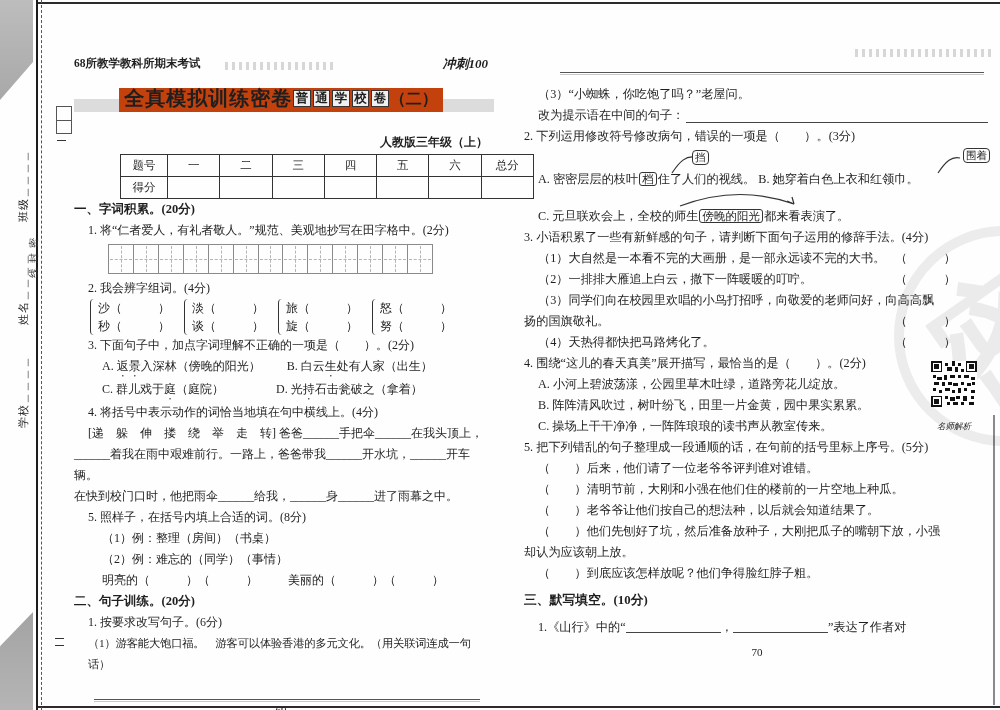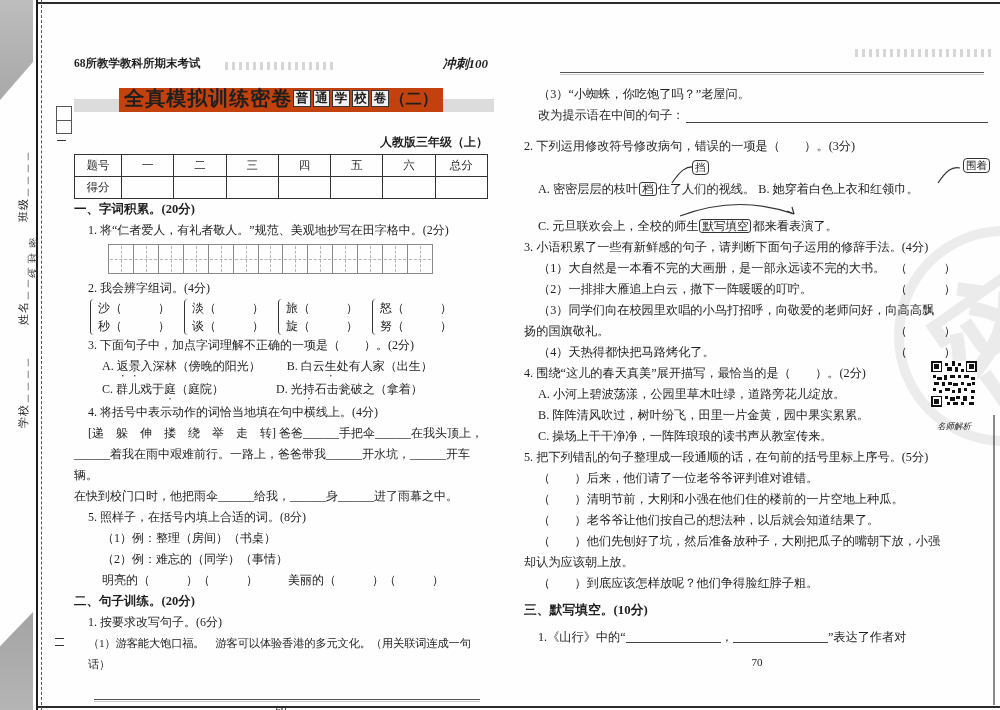--- a/index.html
+++ b/index.html
@@ -43,21 +43,21 @@
   .publisher{font-weight:bold;font-size:11.5px;}
   .brand{font-style:italic;font-weight:bold;font-size:13px;}
   .title-row{position:relative;margin-top:14px;height:26px;text-align:center;}
   .title-band{position:absolute;left:0;right:-6px;top:11px;height:13px;background:#dcdcdc;}
   .title-inner{position:relative;background:#c2410c;padding:0 5px;display:inline-block;}
   .title-main{font-size:20px;font-weight:bold;letter-spacing:1px;}
   .tbox{display:inline-block;border:1.3px solid #333;background:#f0f0f0;font-size:12.5px;
         font-weight:bold;line-height:15px;padding:0 1.5px;margin:0 1px;vertical-align:3px;}
   .title-suffix{font-size:16px;font-weight:bold;vertical-align:1px;}
   .edition{margin-top:18px;text-align:right;font-weight:bold;font-size:12px;height:16px;}
-  table.score{border-collapse:collapse;width:100%;margin-top:6px;table-layout:fixed;}
+  table.score{border-collapse:collapse;width:100%;margin-top:6px;table-layout:fixed;margin-left:46px;}
   table.score td{border:1px solid #333;height:16px;text-align:center;font-size:11.5px;padding:0;}
   td.scol{width:46px;}
   .sec{font-weight:bold;font-size:12.5px;margin-top:8px;}
   .ind1{padding-left:14px;}
   .ind2{padding-left:28px;}
   
   .tzg{display:flex;margin:3px 0 0 34px;border:1px solid #8a8a8a;width:325px;height:30px;box-sizing:border-box;}
   .tzg .cell{position:relative;flex:1;border-right:1px solid #8a8a8a;}
   .tzg .cell:last-child{border-right:none;}
   .tzg .cell::before{content:"";position:absolute;left:50%;top:1px;bottom:1px;border-left:1px dashed #b5b5b5;}
@@ -247,39 +247,39 @@
   </div>
 
   <div class="page page-right">
     <div class="ansline" style="margin:14px 6px 0 36px;"></div>
     <p class="ind1" style="margin-top:11px;">（3）“小蜘蛛，你吃饱了吗？”老屋问。</p>
     <div class="fillrow">
       <span>改为提示语在中间的句子：</span>
       <div class="tail"></div>
     </div>
 
-    <p style="margin-top:10px;">2. 下列运用修改符号修改病句，错误的一项是（　　）。(3分)</p>
+    <p style="margin-top:0;">2. 下列运用修改符号修改病句，错误的一项是（　　）。(3分)</p>
 
     <div class="corrline" style="margin-top:22px;padding-left:14px;">
       <svg class="corr-svg" viewBox="0 0 466 26">
         <path d="M148,24 C156,12 162,7 170,8" stroke="#333" stroke-width="1.2" fill="none"></path>
         <path d="M414,24 C422,12 428,7 436,9" stroke="#333" stroke-width="1.2" fill="none"></path>
       </svg>
       <span class="corr-box" style="left:168px;top:-19px;">挡</span>
       <span class="corr-box" style="right:0px;top:-21px;">围着</span>
       <span>A. 密密层层的枝叶</span><span class="inbox">档</span><span>住了人们的视线。</span>
       <span>B. 她穿着白色上衣和</span><span>红领巾。</span>
     </div>
 
     <div class="corrline" style="margin-top:16px;padding-left:14px;">
       <svg class="corr-svg-c" viewBox="0 0 130 16">
         <path d="M6,13 Q64,-9 120,11" stroke="#333" stroke-width="1.2" fill="none"></path>
         <path d="M120,11 l-7,-3 M120,11 l-2,-7" stroke="#333" stroke-width="1.2" fill="none"></path>
       </svg>
-      <span>C. 元旦联欢会上，全校的师生</span><span class="inbox">默写填空</span><span>都来看表演了。</span>
+      <span>C. 元旦联欢会上，全校的师生</span><span class="inbox">傍晚的阳光</span><span>都来看表演了。</span>
     </div>
 
     <p>3. 小语积累了一些有新鲜感的句子，请判断下面句子运用的修辞手法。(4分)</p>
     <div class="jrow">
         <span class="ptxt ind1">（1）大自然是一本看不完的大画册，是一部永远读不完的大书。</span>
         <span class="par">（　　　）</span>
       </div>
     <div class="jrow">
         <span class="ptxt ind1">（2）一排排大雁追上白云，撒下一阵暖暖的叮咛。</span>
         <span class="par">（　　　）</span>

